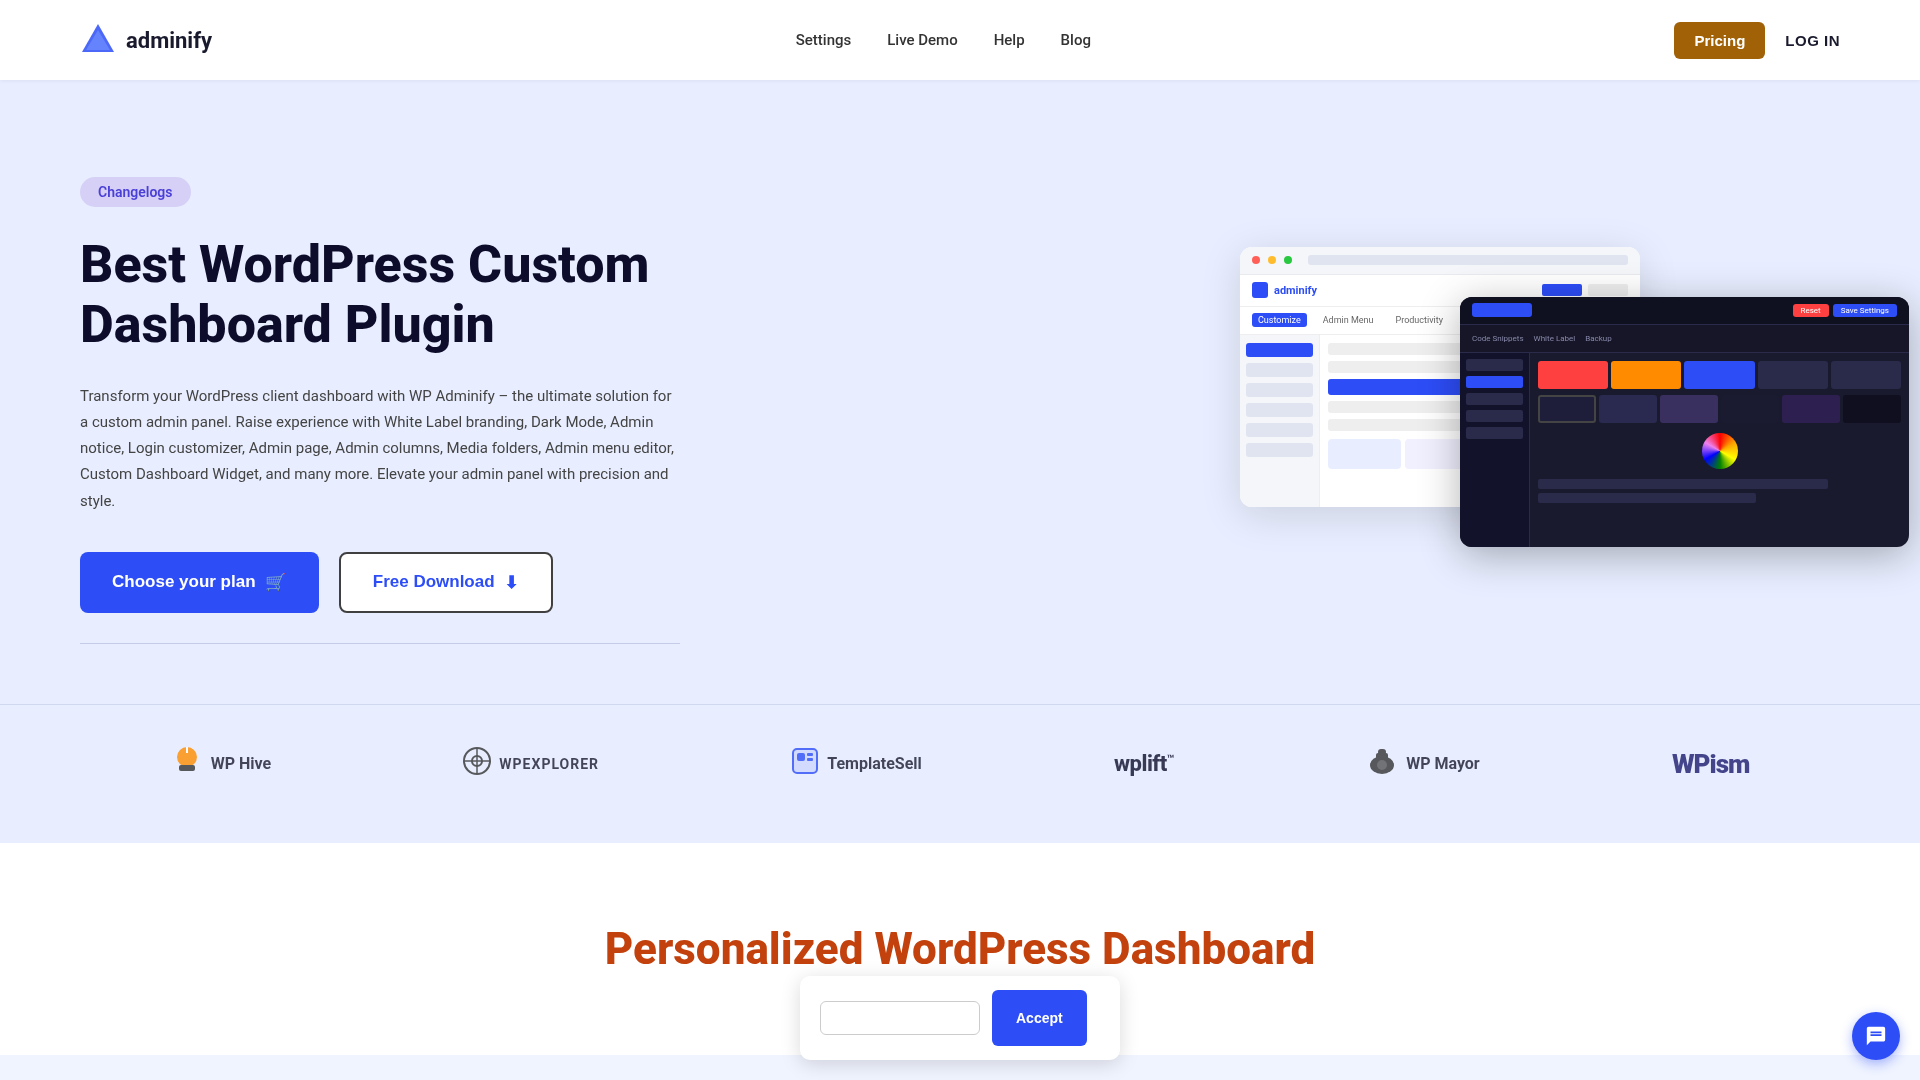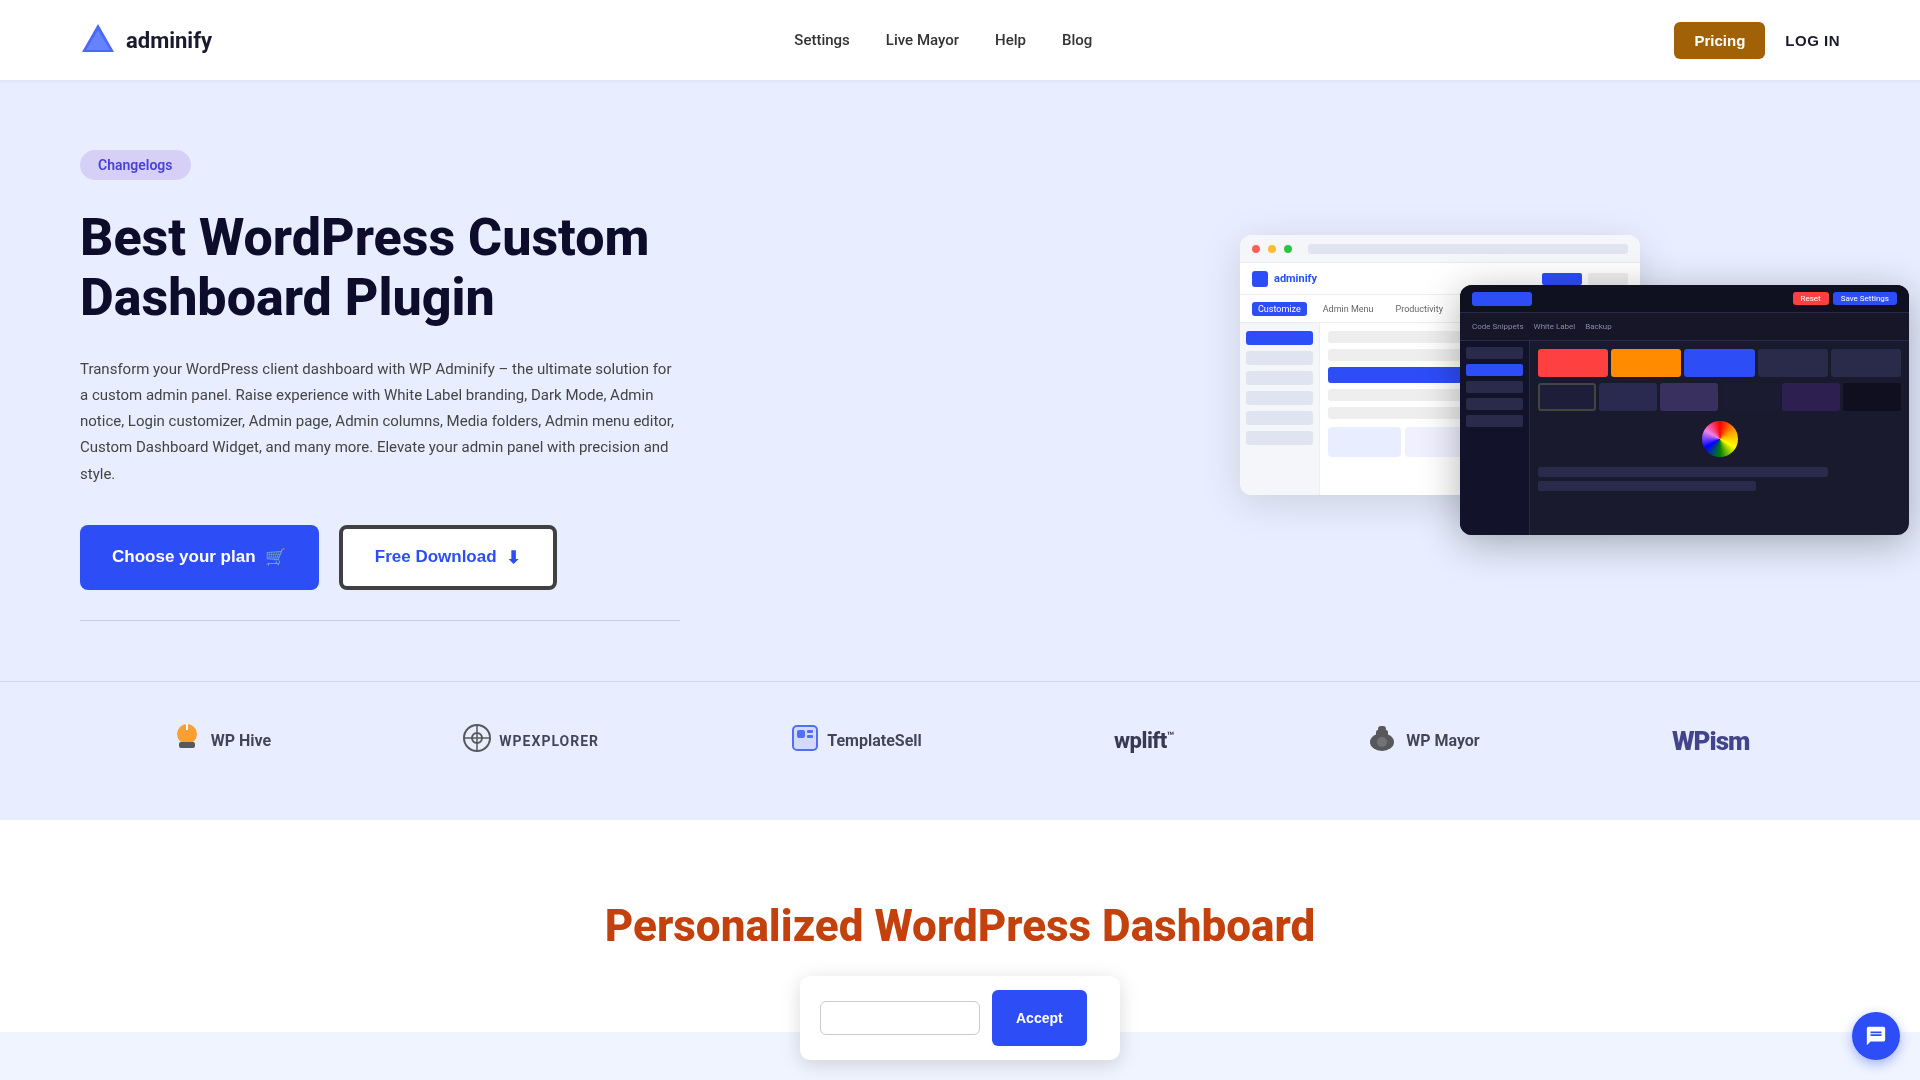--- a/index.html
+++ b/index.html
@@ -73,20 +73,21 @@
     .hero-section {
       background: #e8eeff;
       padding: 70px 80px 60px 80px;
       display: flex;
       align-items: center;
       justify-content: space-between;
       min-height: 600px;
     }
     .hero-left {
       max-width: 600px;
+      margin-top: 27px;
     }
     .badge-changelogs {
       background: #d6d0f7;
       color: #4a3fd6;
       border-radius: 30px;
       padding: 7px 18px;
       font-size: 14px;
       font-weight: 600;
       display: inline-block;
       margin-bottom: 28px;
@@ -119,21 +120,21 @@
       font-size: 17px;
       font-weight: 700;
       cursor: pointer;
       display: flex;
       align-items: center;
       gap: 10px;
     }
     .btn-free {
       background: #fff;
       color: #2d4df7;
-      border: 4px solid #404040;
+      border: 2px solid #404040;
       padding: 18px 32px;
       border-radius: 8px;
       font-size: 17px;
       font-weight: 700;
       cursor: pointer;
       display: flex;
       align-items: center;
       gap: 10px;
     }
     .hero-divider {
@@ -422,21 +423,21 @@
 <nav class="navbar">
   <div class="logo-area">
     <svg class="logo-icon" viewBox="0 0 36 36">
       <polygon points="18,2 34,30 2,30" fill="#2d4df7" opacity="0.85"></polygon>
       <polygon points="18,8 30,28 6,28" fill="#7b9eff" opacity="0.5"></polygon>
     </svg>
     <span class="logo-text">adminify</span>
   </div>
   <div class="nav-links">
     <a class="nav-link">Settings</a>
-    <a class="nav-link">Live Mayor</a>
+    <a class="nav-link">Live Demo</a>
     <a class="nav-link">Help</a>
     <a class="nav-link">Blog</a>
   </div>
   <div class="nav-right">
     <button class="btn-pricing">Pricing</button>
     <button class="btn-login">LOG IN</button>
   </div>
 </nav>
 
 <section class="hero-section">

